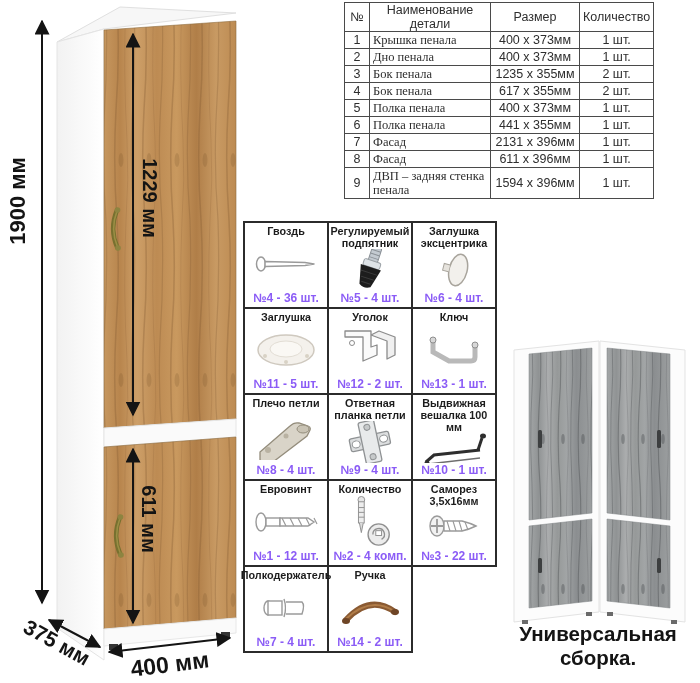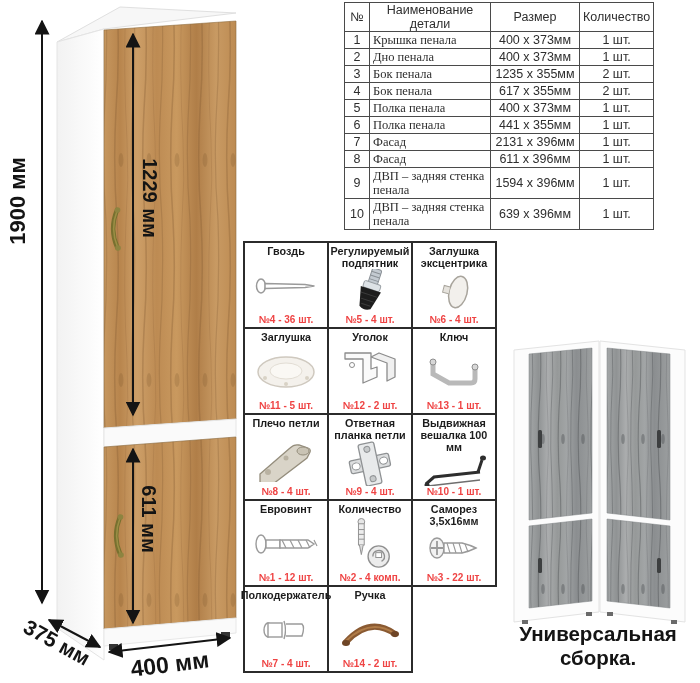--- a/index.html
+++ b/index.html
@@ -13,28 +13,28 @@
   #parts-table th,#parts-table td{border:1.5px solid #4a4a4a;padding:0 3px;
                text-align:center;line-height:1.12;font-weight:normal;}
   #parts-table th{height:18px;}
   #parts-table tbody tr{height:17px;}
   #parts-table tbody tr:nth-child(9),#parts-table tbody tr:nth-child(10){height:31px;}
   #parts-table .c-name{text-align:left;font-family:Liberation Serif, serif;}
   #parts-table col.w-num{width:25px;}  #parts-table col.w-name{width:121px;}
   #parts-table col.w-size{width:89px;} #parts-table col.w-qty{width:73px;}
 
   
-  #hw-table{position:absolute;left:243px;top:221px;border-collapse:collapse;margin-top:20px;}
+  #hw-table{position:absolute;left:243px;top:221px;border-collapse:collapse;}
   #hw-table td.hw-cell{border:2px solid #2b2b2b;width:80px;height:82px;padding:1px 1px;vertical-align:top;}
   #hw-table td.hw-empty{border:none;}
   .hw-inner{display:flex;flex-direction:column;align-items:center;justify-content:space-between;
             height:82px;width:80px;}
   .hw-name{font-weight:bold;font-size:10.8px;color:#1c1c1c;text-align:center;line-height:1.12;padding-top:1px;}
   .hw-icon{flex:1;display:flex;align-items:center;justify-content:center;overflow:hidden;}
-  .hw-count{font-weight:bold;font-size:10px;color:#ef4444;padding-bottom:1px;white-space:nowrap;}
+  .hw-count{font-weight:bold;font-size:12px;color:#8b5cf6;padding-bottom:1px;white-space:nowrap;}
 
   
   #variants-svg{position:absolute;left:496px;top:334px;}
   .variant-caption{position:absolute;left:492px;top:622px;width:212px;text-align:center;
                    font-size:20.5px;font-weight:bold;color:#141414;}
   #cabinet-svg{position:absolute;left:0;top:0;}
 </style>
 </head>
 <body>
 
@@ -170,26 +170,20 @@
           <td class="c-name">Фасад</td>
           <td class="c-size">611 х 396мм</td>
           <td class="c-qty">1 шт.</td>
         </tr>
         <tr>
           <td class="c-num">9</td>
           <td class="c-name">ДВП – задняя стенка пенала</td>
           <td class="c-size">1594 х 396мм</td>
           <td class="c-qty">1 шт.</td>
         </tr>
-        <tr>
-          <td class="c-num">10</td>
-          <td class="c-name">ДВП – задняя стенка пенала</td>
-          <td class="c-size">639 х 396мм</td>
-          <td class="c-qty">1 шт.</td>
-        </tr>
       </tbody>
   </table>
 
   <table id="hw-table">
     <tbody id="hw-body">
         <tr>
           <td class="hw-cell">
             <div class="hw-inner">
               <div class="hw-name">Гвоздь</div>
               <div class="hw-icon">

